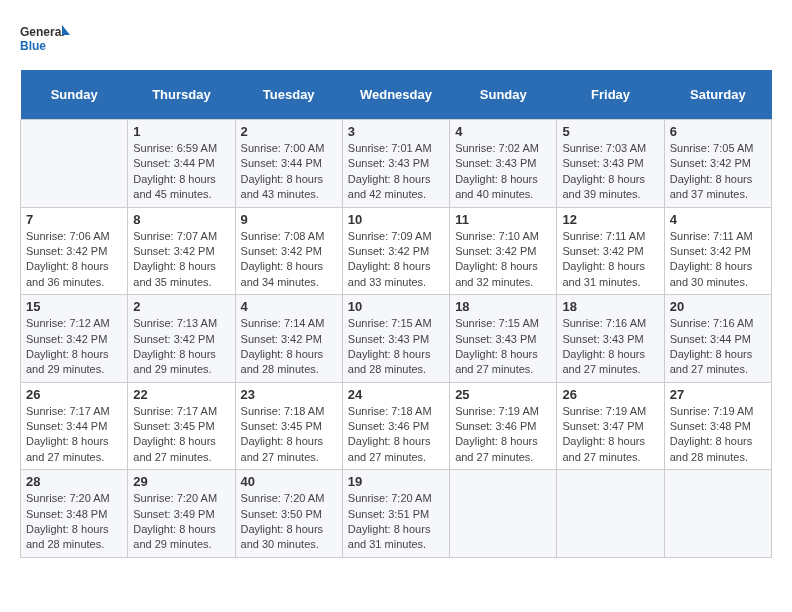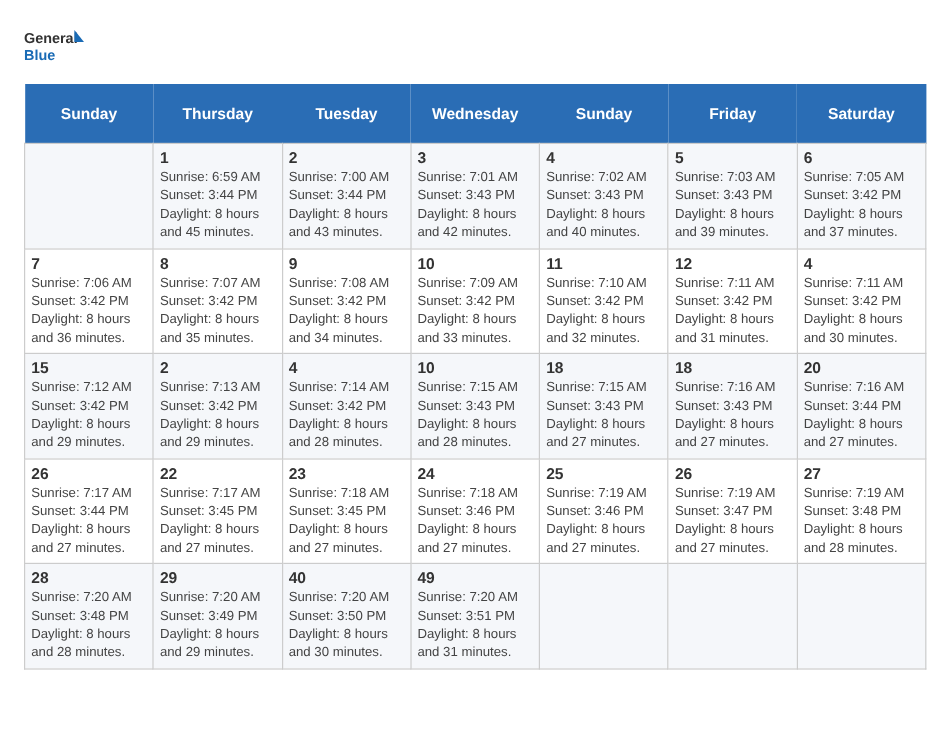--- a/index.html
+++ b/index.html
@@ -226,21 +226,21 @@
         </td>
         <td>
           <span class="day-num">29</span>
           <div class="day-info">Sunrise: 7:20 AM<br>Sunset: 3:49 PM<br>Daylight: 8 hours and 29 minutes.</div>
         </td>
         <td>
           <span class="day-num">40</span>
           <div class="day-info">Sunrise: 7:20 AM<br>Sunset: 3:50 PM<br>Daylight: 8 hours and 30 minutes.</div>
         </td>
         <td>
-          <span class="day-num">49</span>
+          <span class="day-num">19</span>
           <div class="day-info">Sunrise: 7:20 AM<br>Sunset: 3:51 PM<br>Daylight: 8 hours and 31 minutes.</div>
         </td>
         <td></td>
         <td></td>
         <td></td>
       </tr>
     </tbody>
 </table>
 
 </body></html>

